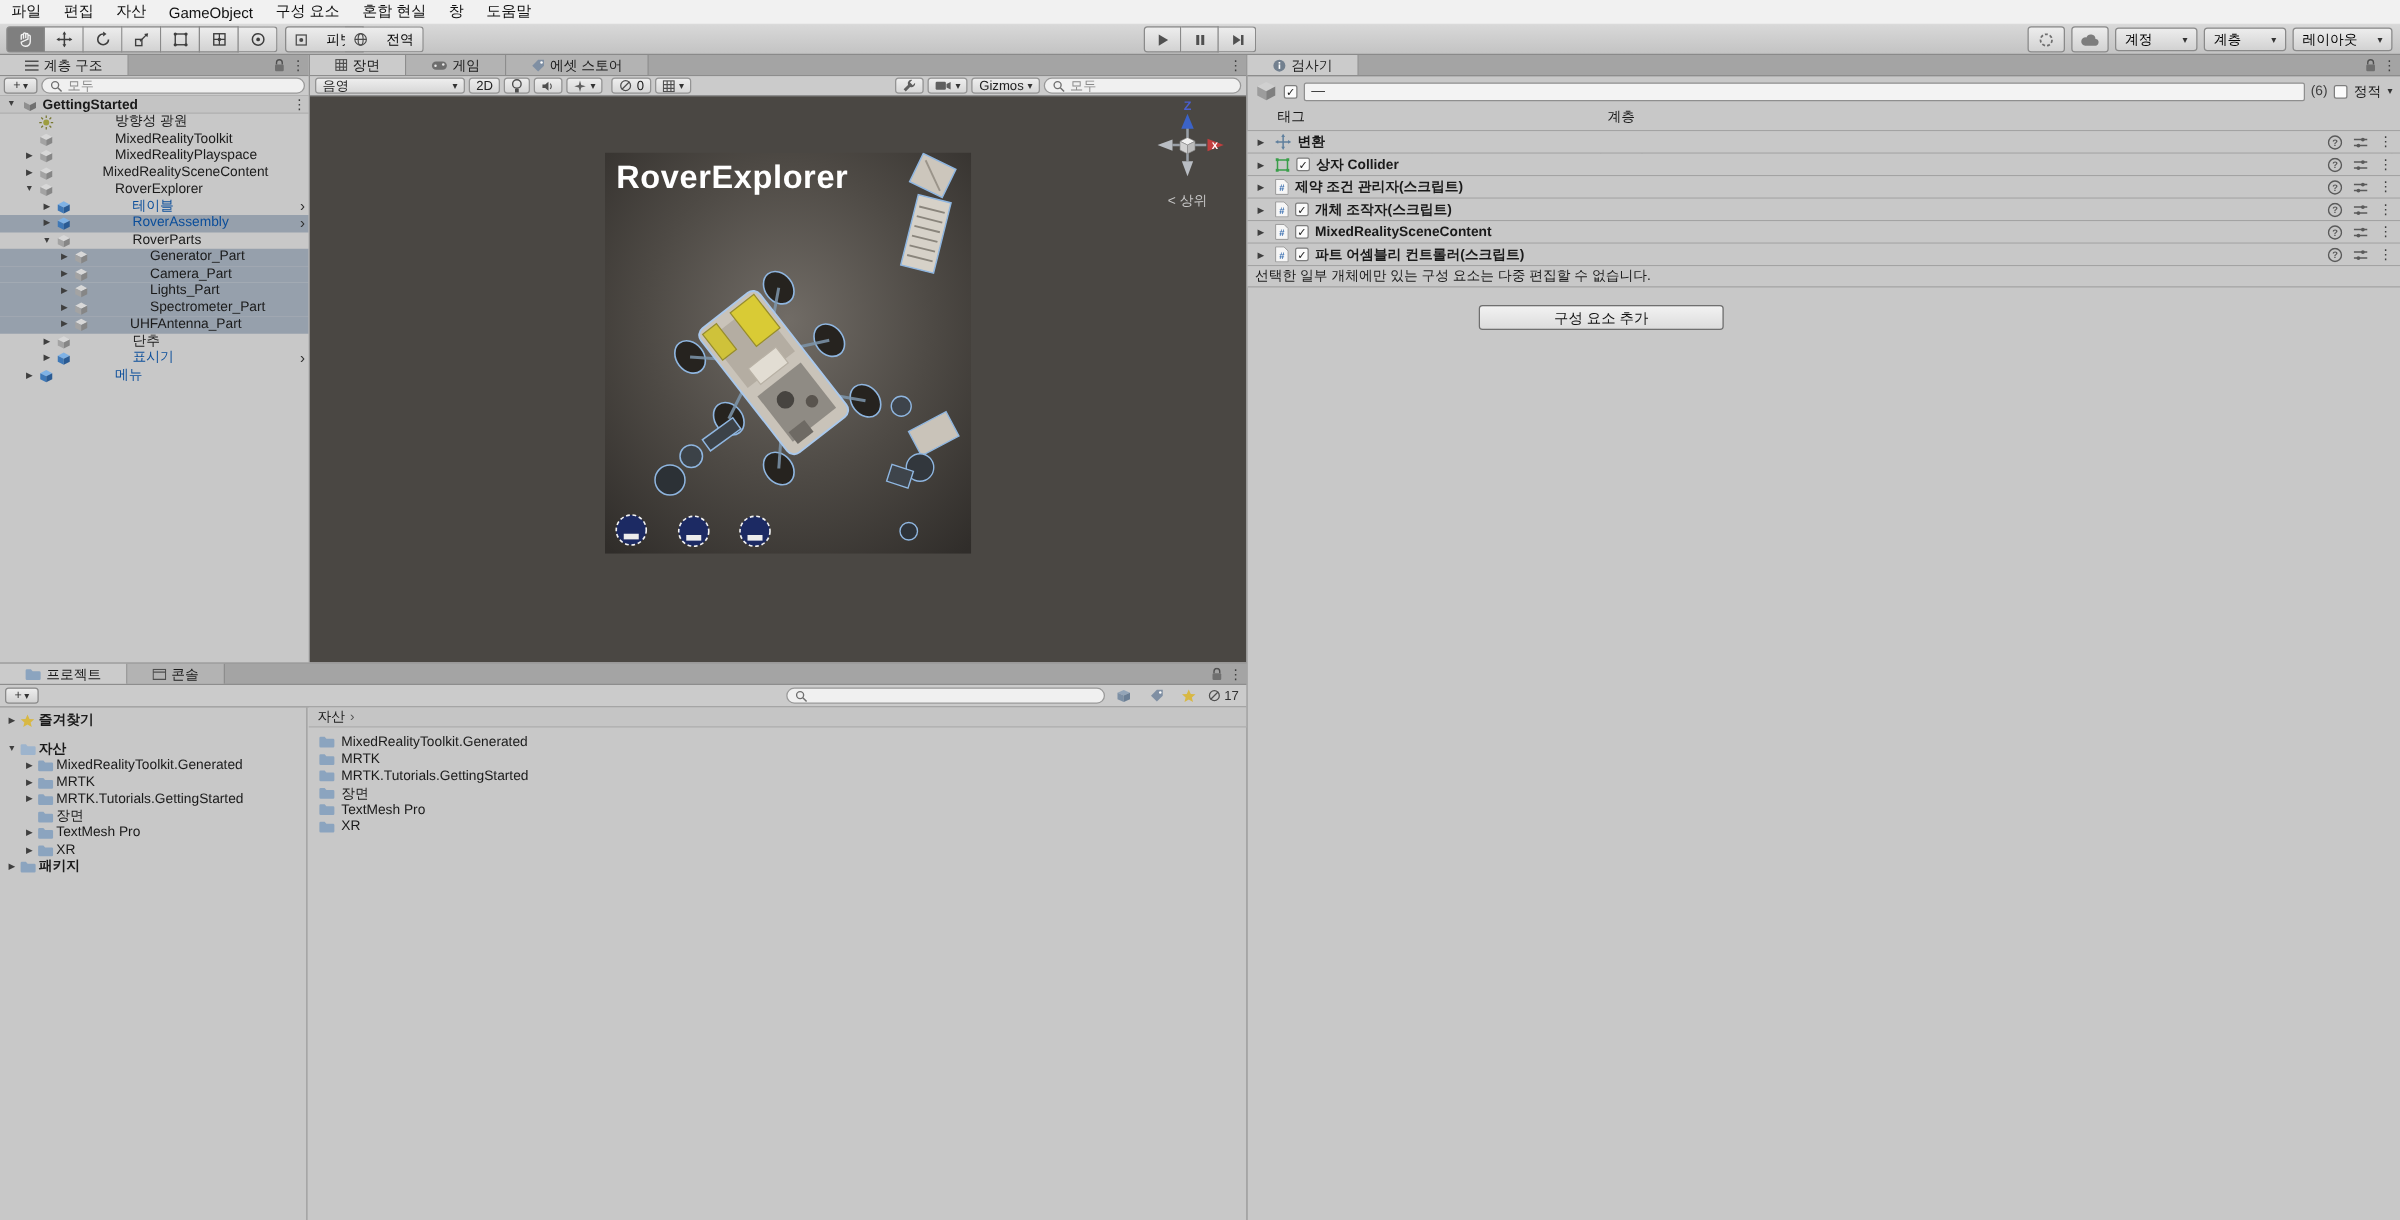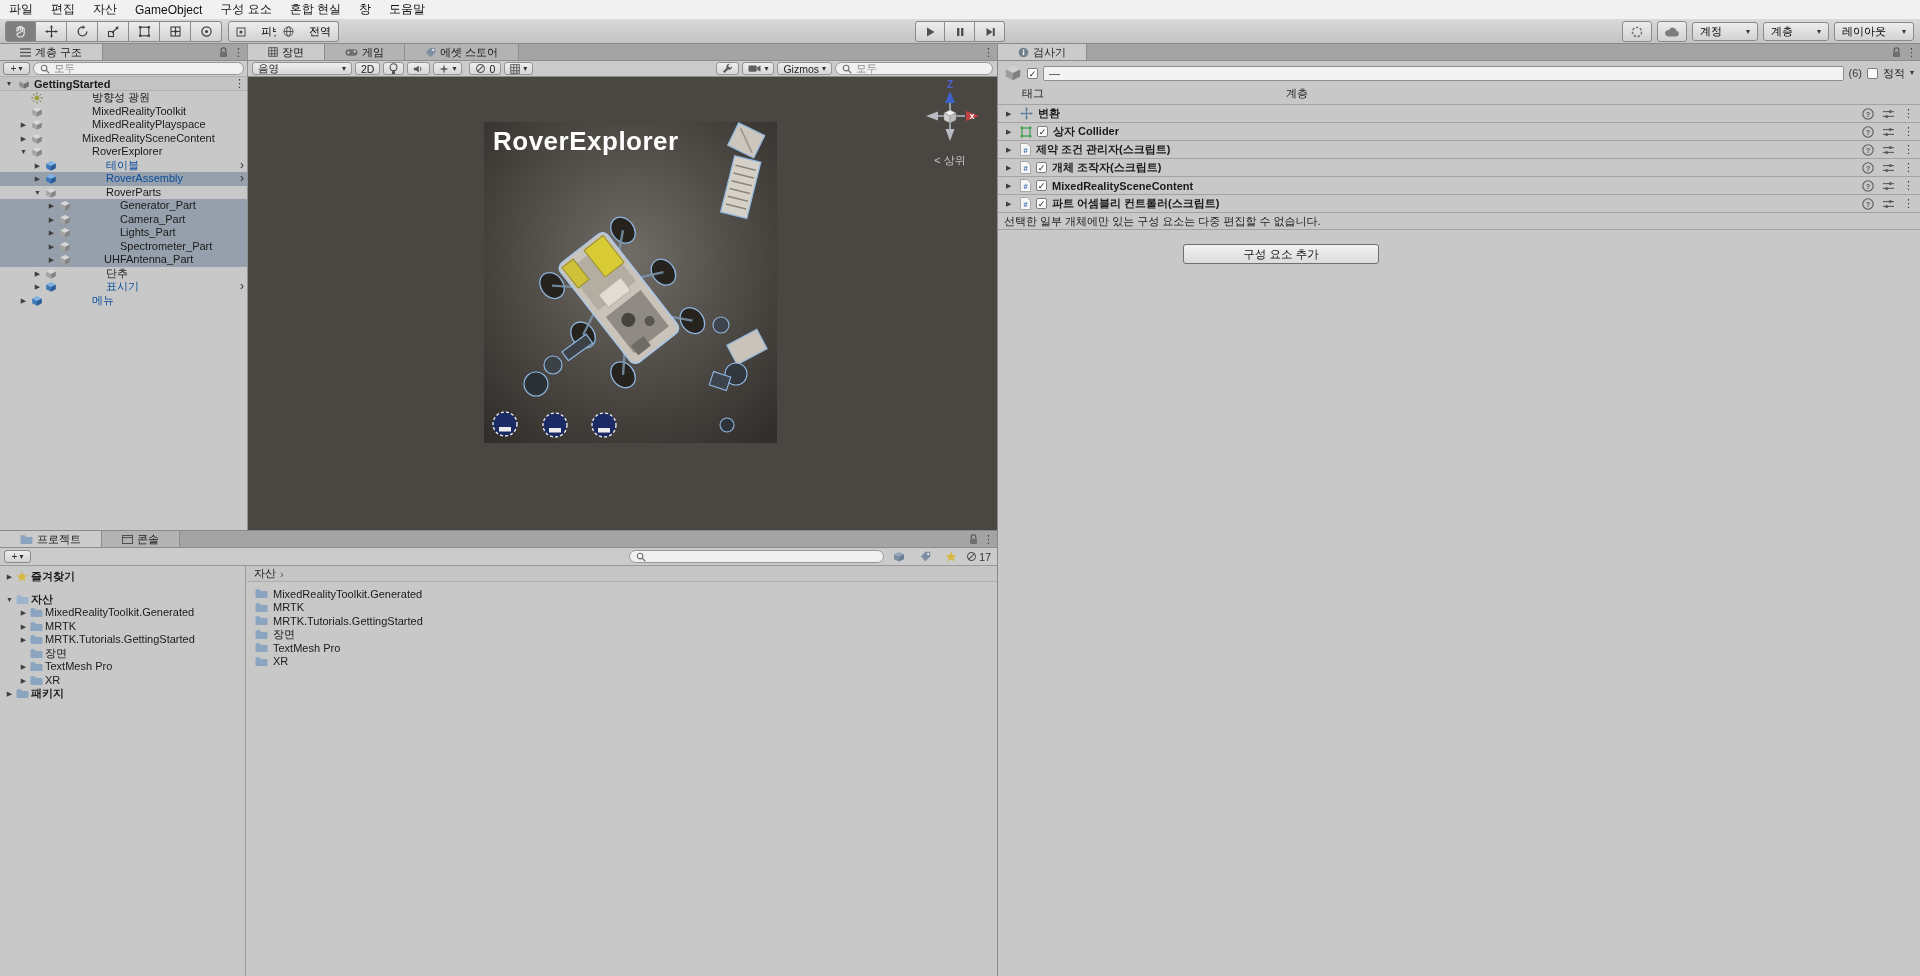--- a/index.html
+++ b/index.html
@@ -549,21 +549,21 @@
               </svg>
             </span>
             <span>에셋 스토어</span>
           </div>
         </div>
       <div class="strip-right">
           <span class="dots">⋮</span>
         </div>
     </div>
     <div class="scn-toolbar">
-      <div class="sbtn" style="width:100px;justify-content:space-between;">
+      <div class="sbtn" style="width:120px;justify-content:space-between;">
           <span>음영</span>
           <span class="caret">▾</span>
         </div>
       <div class="sbtn">
           <span>2D</span>
         </div>
       <div class="sbtn">
           <span>
             <svg width="9" height="12" viewBox="0 0 9 12">
               <circle cx="4.5" cy="4.2" r="3.4" fill="none" stroke="#4f4f4f" stroke-width="1.1"></circle>

